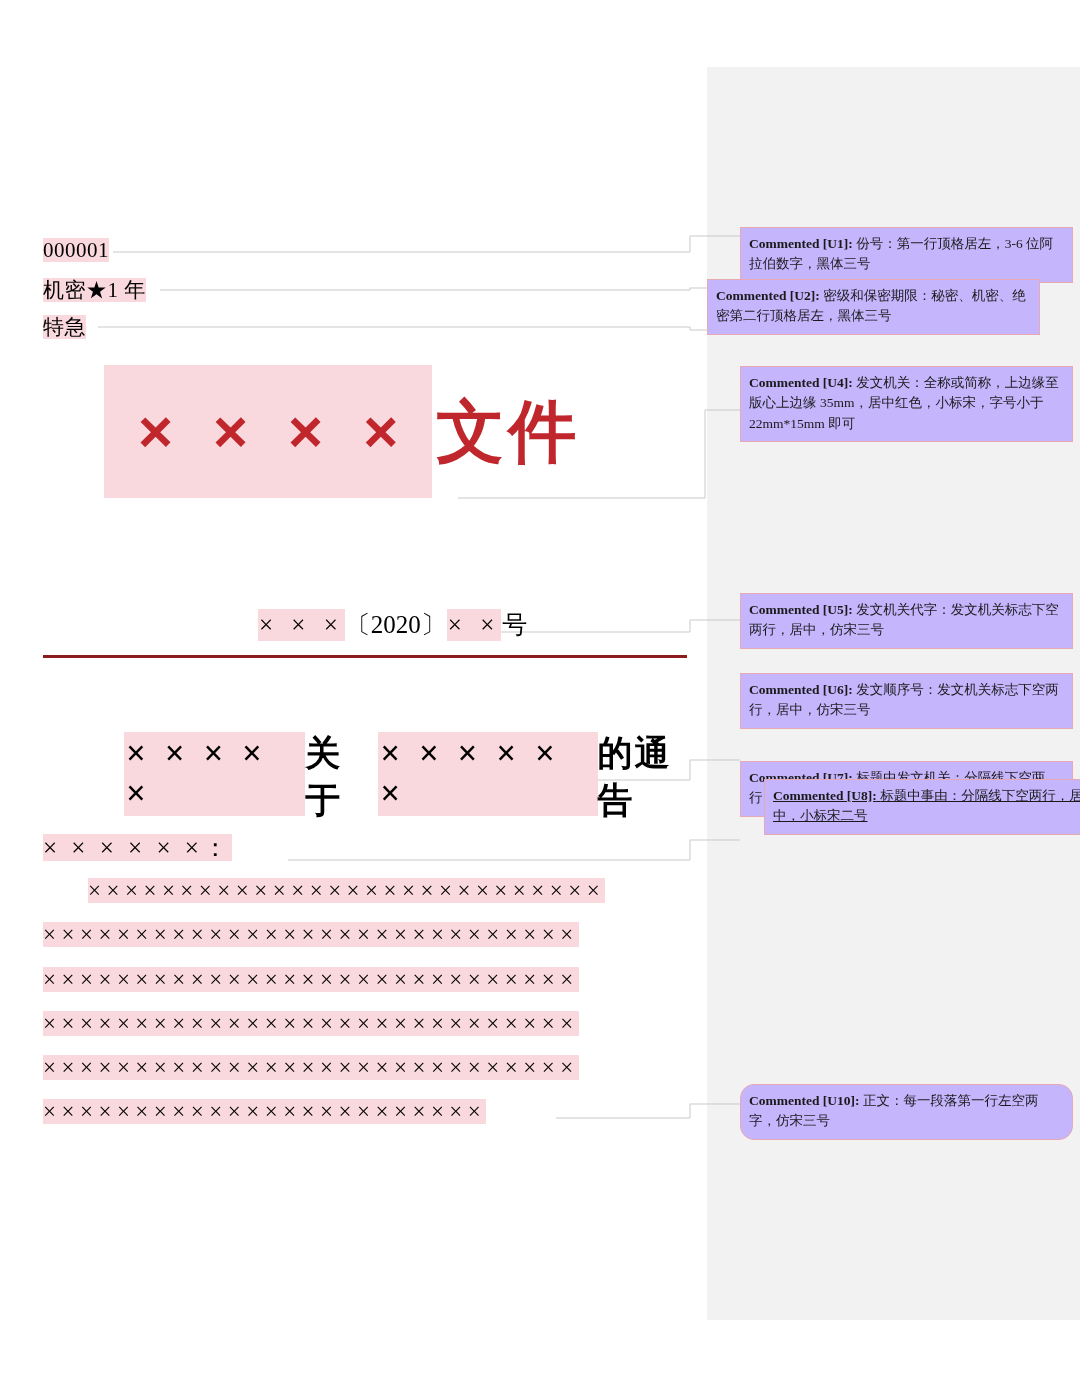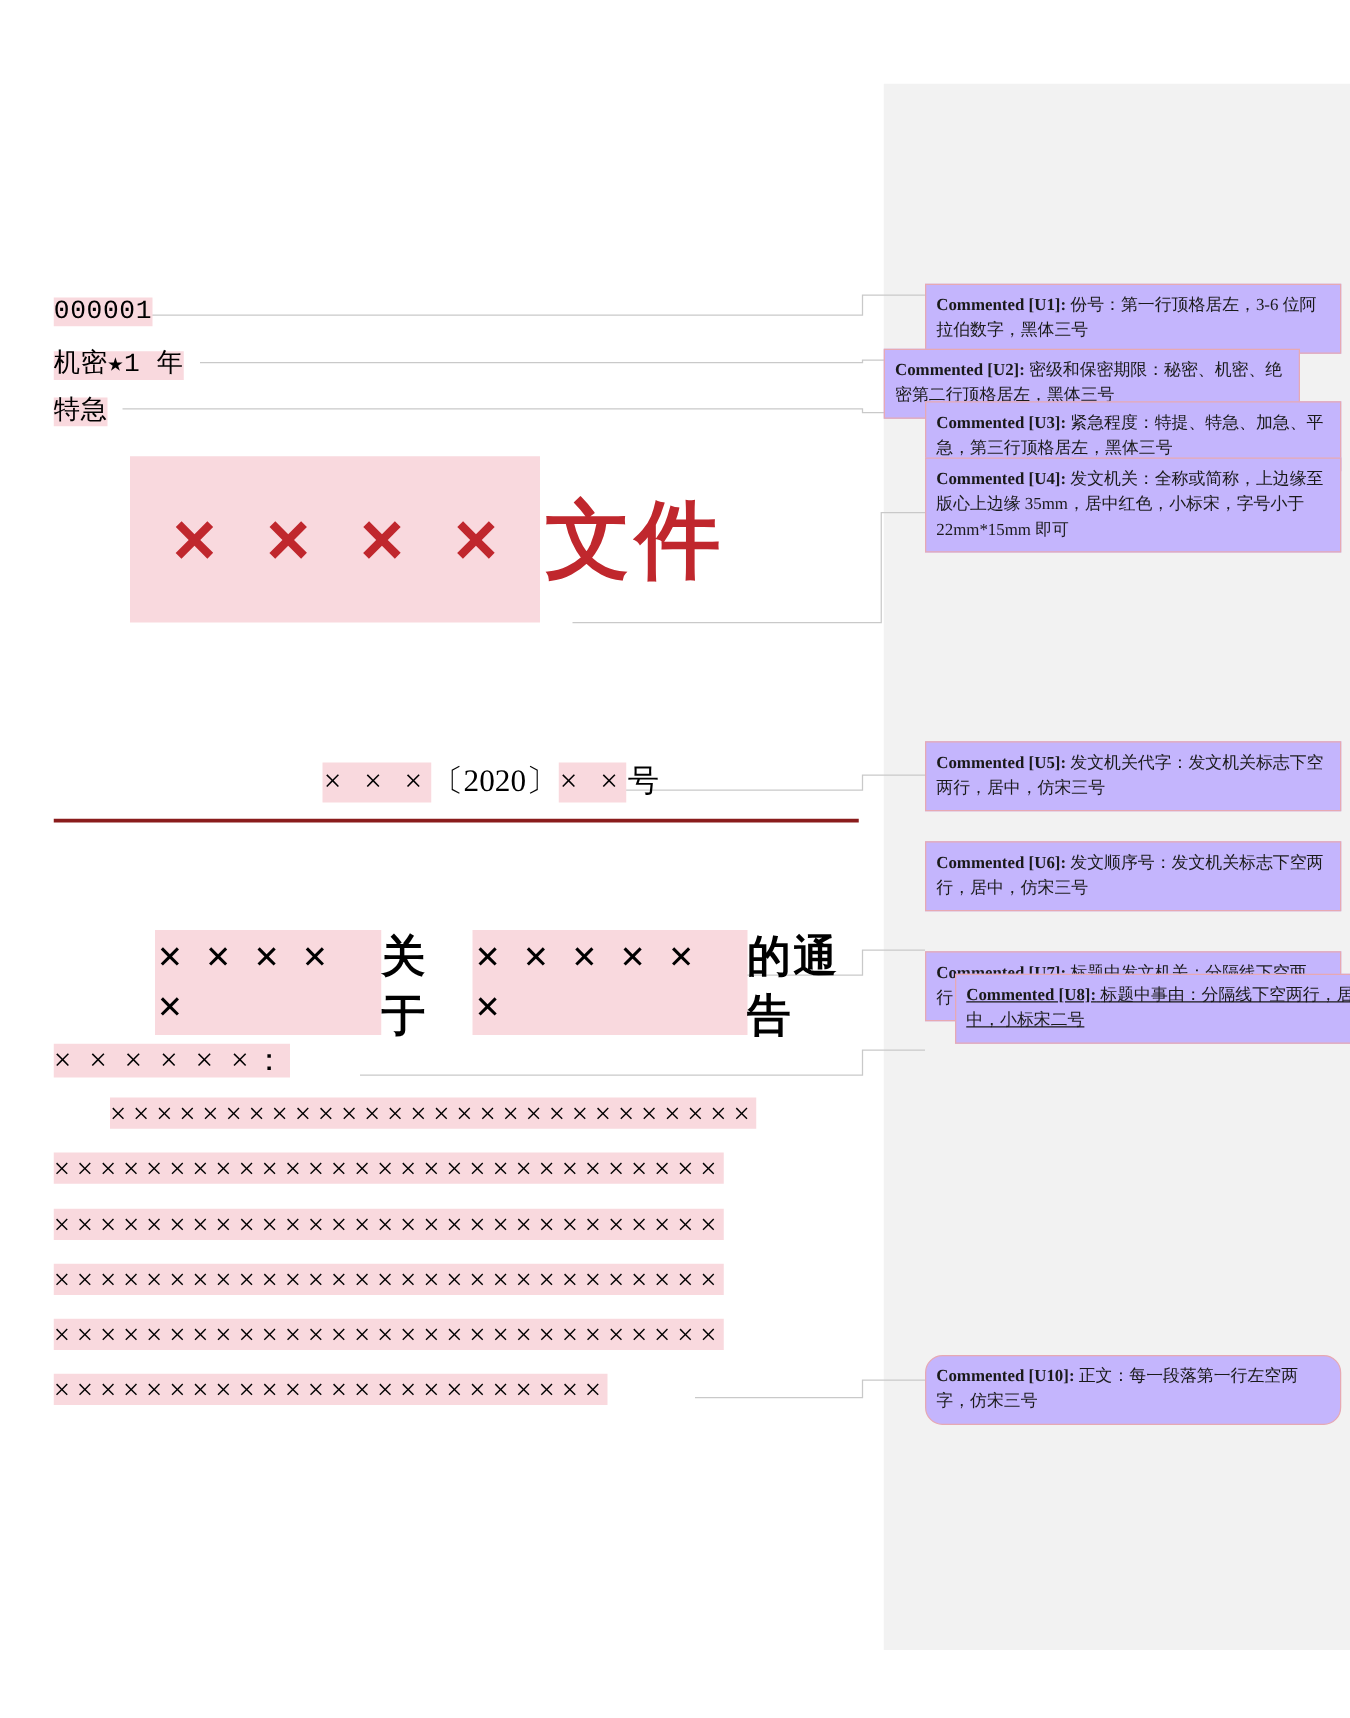--- a/index.html
+++ b/index.html
@@ -45,21 +45,21 @@
     background: #f9d9de;
   }
 
   .line {
     position: absolute;
     white-space: nowrap;
   }
 
   
   .hdr {
-    font-family: Liberation Mono, monospace;
+    font-family: Liberation Serif, serif;
     font-size: 21px;
     color: #000;
     letter-spacing: 0.5px;
   }
 
   
   .masthead {
     position: absolute;
     left: 104px;
     top: 365px;
@@ -122,21 +122,21 @@
     left: 124px;
     top: 730px;
     font-size: 35px;
     font-weight: bold;
     color: #000;
     display: flex;
     align-items: baseline;
     font-family: "Liberation Serif", "DejaVu Serif", serif;
   }
   .title .seg { padding: 2px 2px; letter-spacing: 5px; }
-  .title .plain { letter-spacing: 2px; margin-top: 12px; }
+  .title .plain { letter-spacing: 2px; }
 
   
   .addressee {
     position: absolute;
     left: 43px;
     top: 831px;
     font-size: 25px;
     color: #000;
     letter-spacing: 4px;
   }
@@ -270,24 +270,20 @@
   <div class="balloon" style="left:740px; top:227px;">
     <b>Commented [U1]:</b>
     <span>份号：第一行顶格居左，3-6 位阿拉伯数字，黑体三号</span>
   </div>
 
   <div class="balloon" style="left:707px; top:279px;">
     <b>Commented [U2]:</b>
     <span>密级和保密期限：秘密、机密、绝密第二行顶格居左，黑体三号</span>
   </div>
 
-  <div class="balloon" style="left:740px; top:321px;">
-    <b>Commented [U3]:</b>
-    <span>紧急程度：特提、特急、加急、平急，第三行顶格居左，黑体三号</span>
-  </div>
 
   <div class="balloon" style="left:740px; top:366px;">
     <b>Commented [U4]:</b>
     <span>发文机关：全称或简称，上边缘至版心上边缘 35mm，居中红色，小标宋，字号小于 22mm*15mm 即可</span>
   </div>
 
   <div class="balloon" style="left:740px; top:593px;">
     <b>Commented [U5]:</b>
     <span>发文机关代字：发文机关标志下空两行，居中，仿宋三号</span>
   </div>

